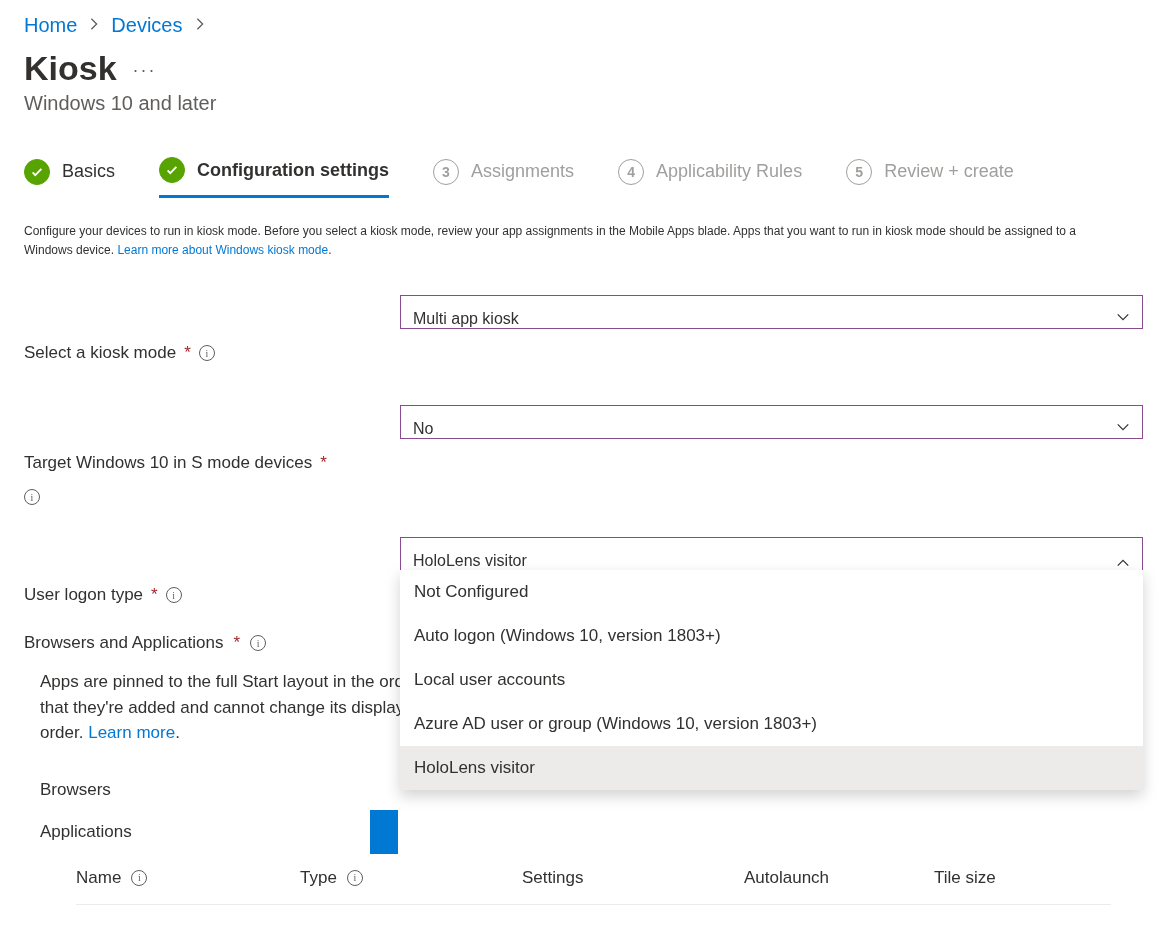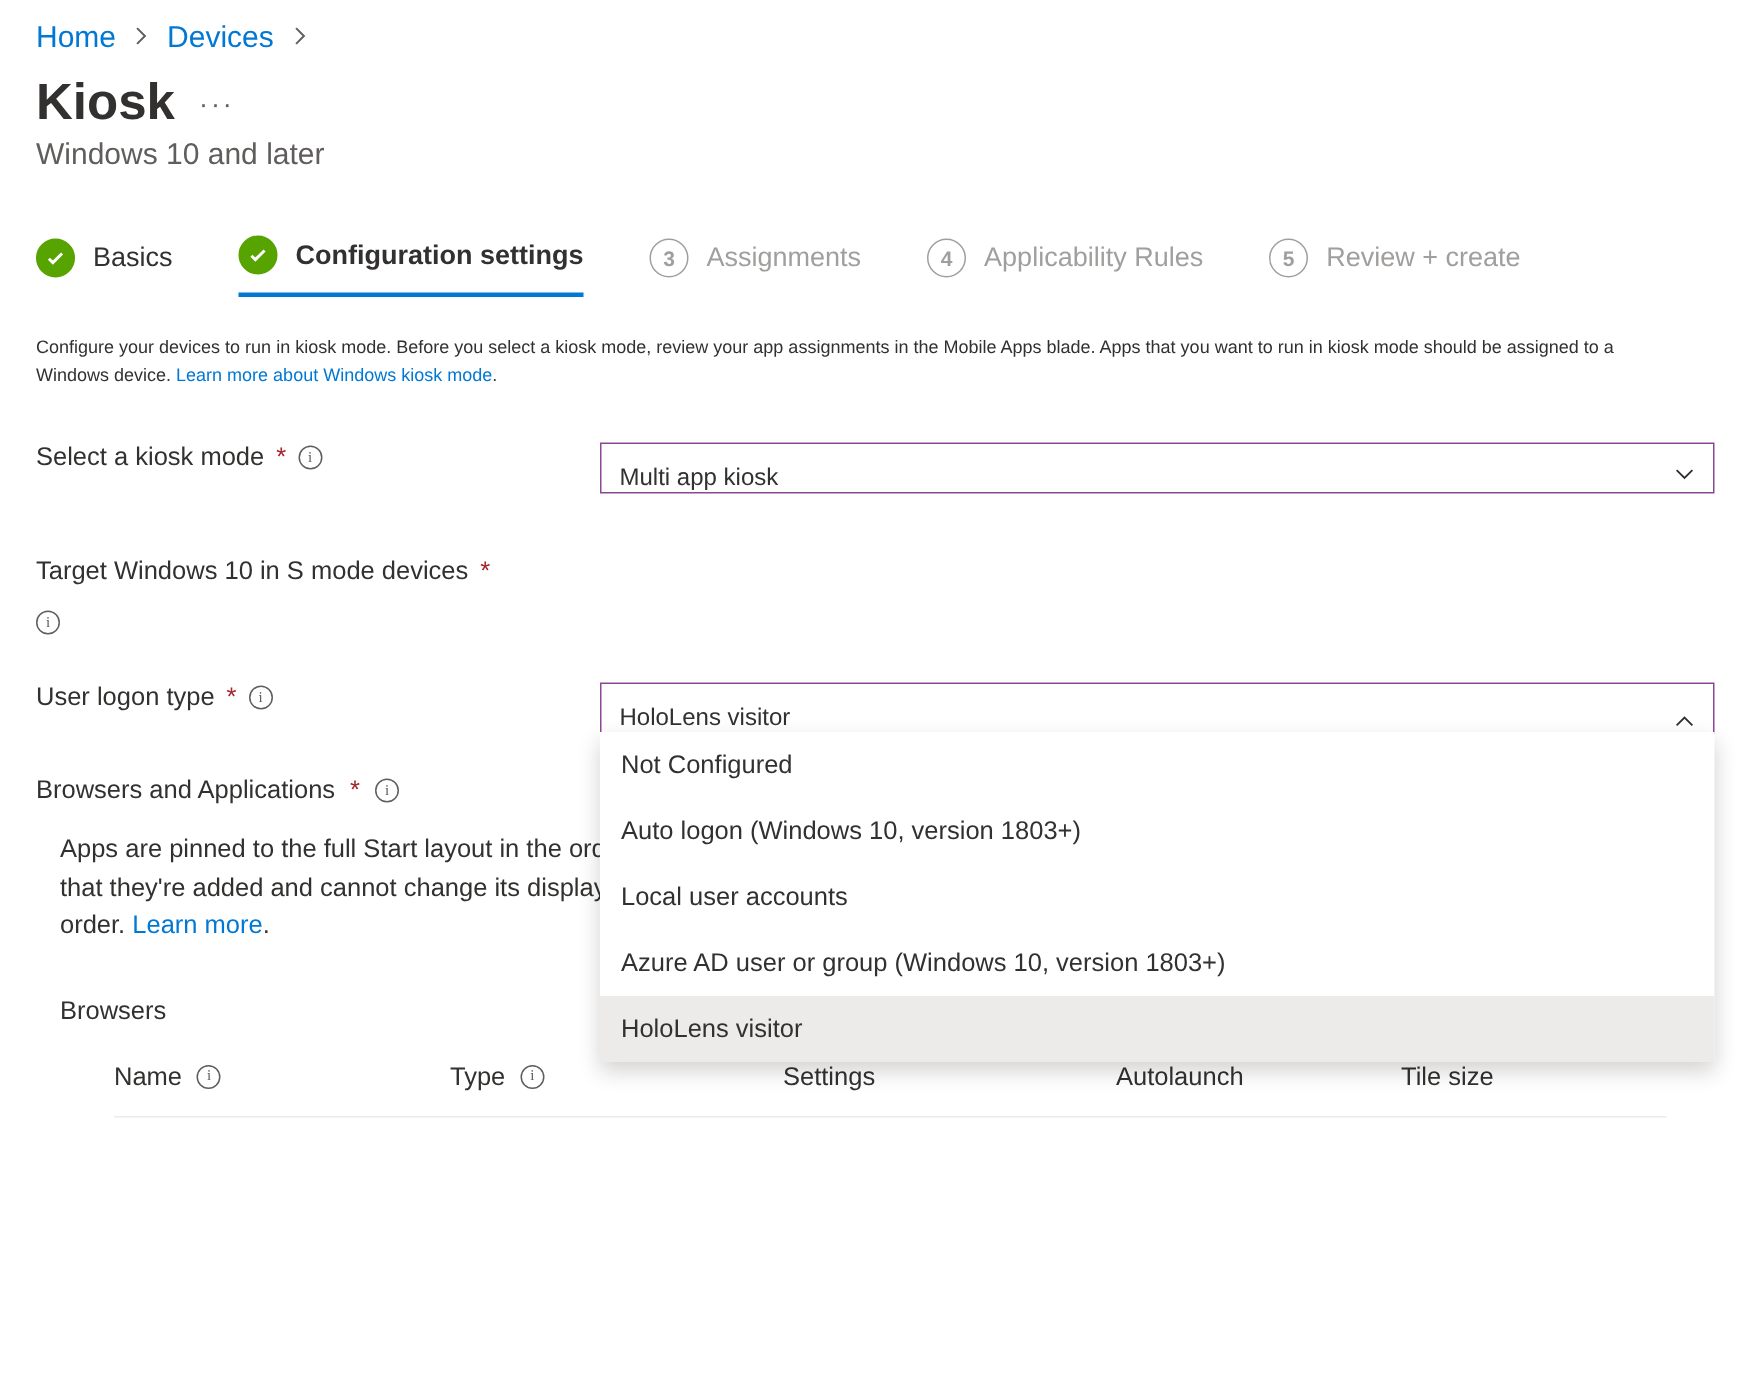--- a/index.html
+++ b/index.html
@@ -104,20 +104,21 @@
   }
   .flabel {
     width: 376px;
     flex-shrink: 0;
     font-size: 17px;
     color: #323130;
     display: flex;
     align-items: center;
     gap: 8px;
     flex-wrap: wrap;
+    margin-top: 48px;
   }
   .req { color: #a4262c; }
   .info-icon {
     display: inline-flex;
     align-items: center; justify-content: center;
     width: 16px; height: 16px;
     border: 1px solid #605e5c;
     border-radius: 50%;
     font-size: 10px; font-style: normal;
     color: #605e5c;
@@ -275,20 +276,28 @@
   </div>
 </div>
 
 <div class="frow" style="margin-bottom:32px;">
   <div class="flabel">
     <span>Target Windows 10 in S mode devices</span>
     <span class="req">*</span>
     <div style="width:100%;height:0;"></div>
     <span class="info-icon">i</span>
   </div>
+  <div class="select">
+    <span>No</span>
+    <span class="chev">
+      <svg viewBox="0 0 16 16">
+          <path d="M2 5l6 6 6-6" fill="none" stroke="#323130" stroke-width="1.4"></path>
+        </svg>
+    </span>
+  </div>
 </div>
 
 <div class="frow" style="margin-bottom:28px;">
   <div class="flabel">
     <span>User logon type</span>
     <span class="req">*</span>
     <span class="info-icon">i</span>
   </div>
   <div class="select open">
     <span>HoloLens visitor</span>
@@ -312,20 +321,24 @@
   <span class="req">*</span>
   <span class="info-icon">i</span>
 </div>
 <p class="section-desc" style="max-width:380px;">
   <span>Apps are pinned to the full Start layout in the order that they're added and cannot change its display order. </span>
   <a>Learn more</a><span>.</span>
 </p>
 
 <div class="tabs-stack">
   <div class="tab-item">Browsers</div>
+  <div class="app-active-row">
+    <div class="tab-item" style="width:330px;">Applications</div>
+    <div class="blue-bar"></div>
+  </div>
 </div>
 
 <div class="tbl">
   <div class="tbl-head">
     <div class="col name">
       <span>Name</span>
       <span class="info-icon">i</span>
     </div>
     <div class="col type">
       <span>Type</span>

